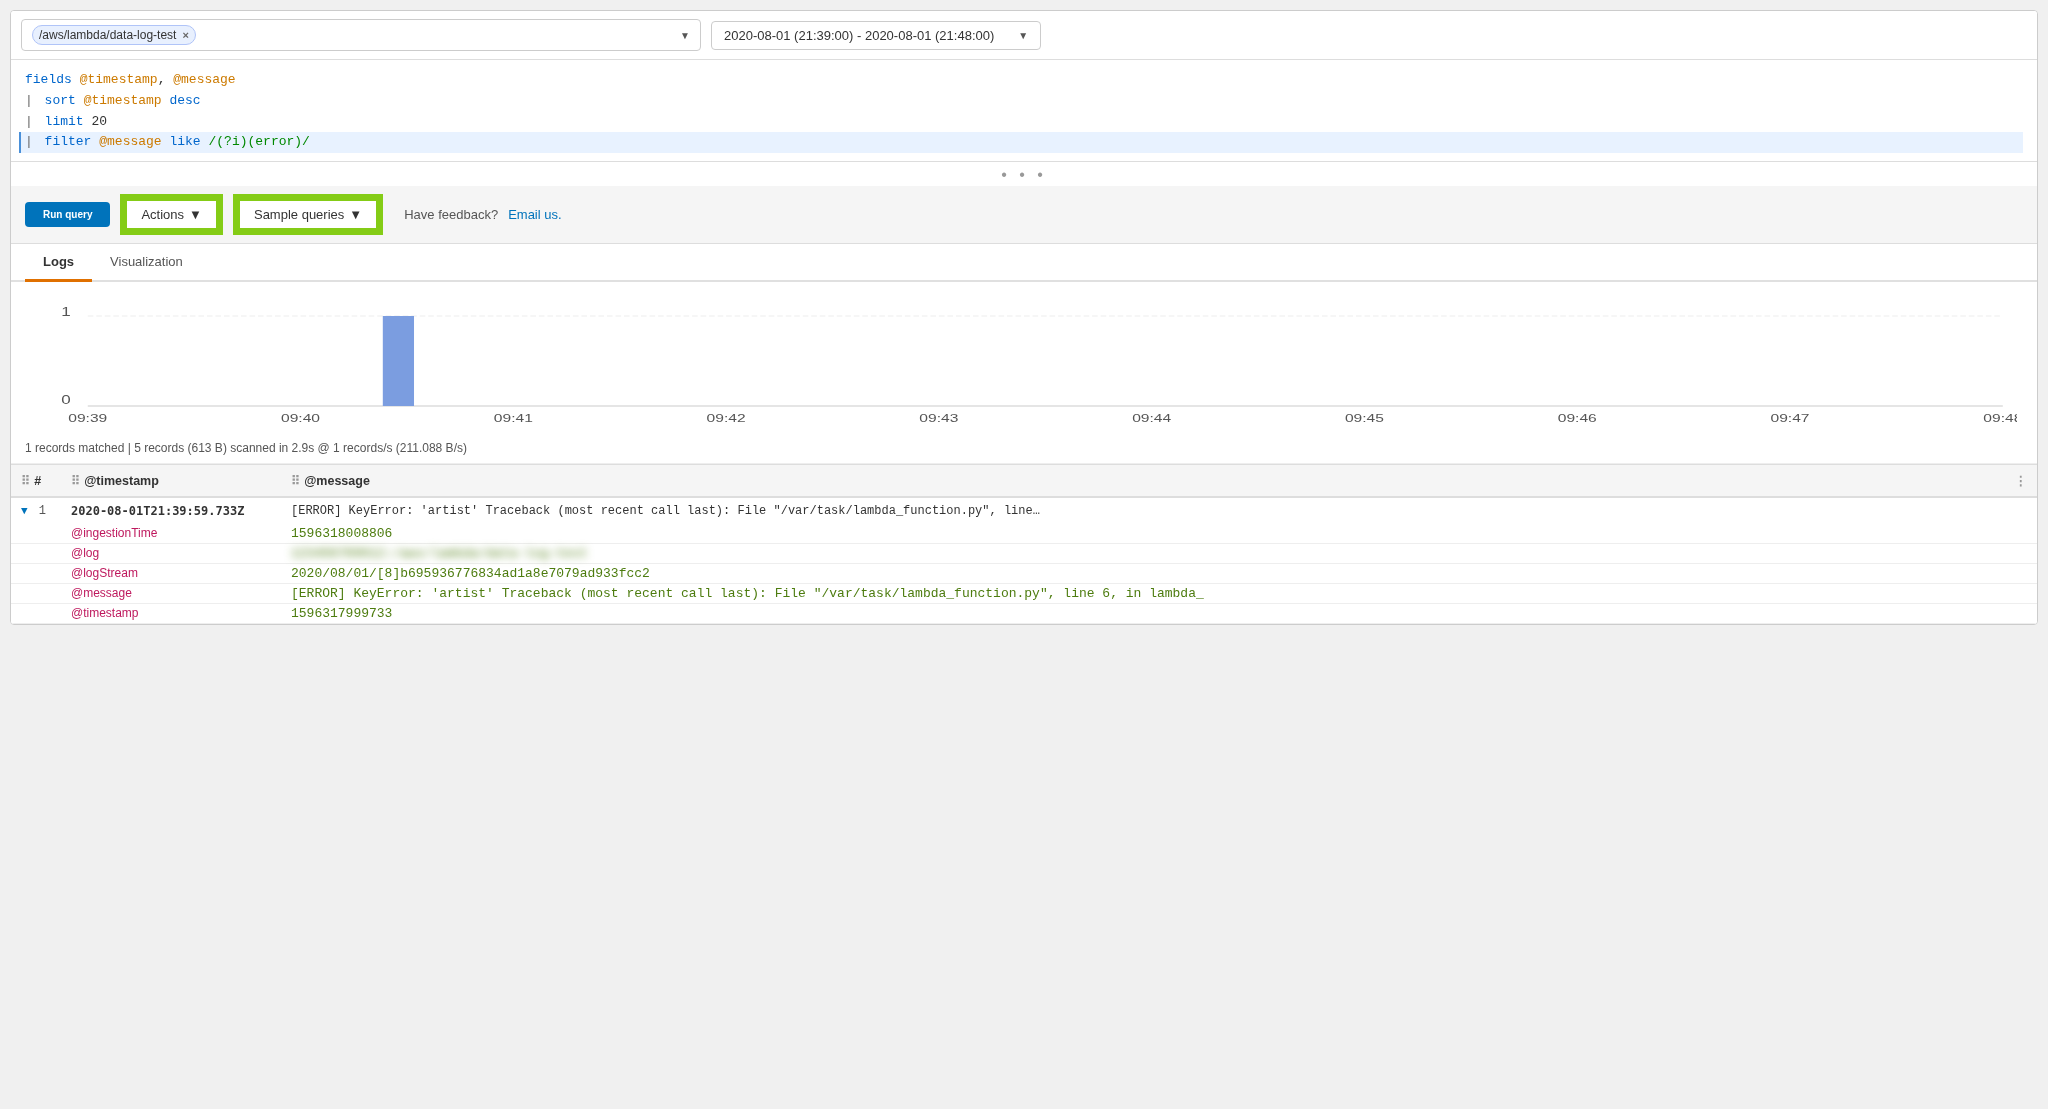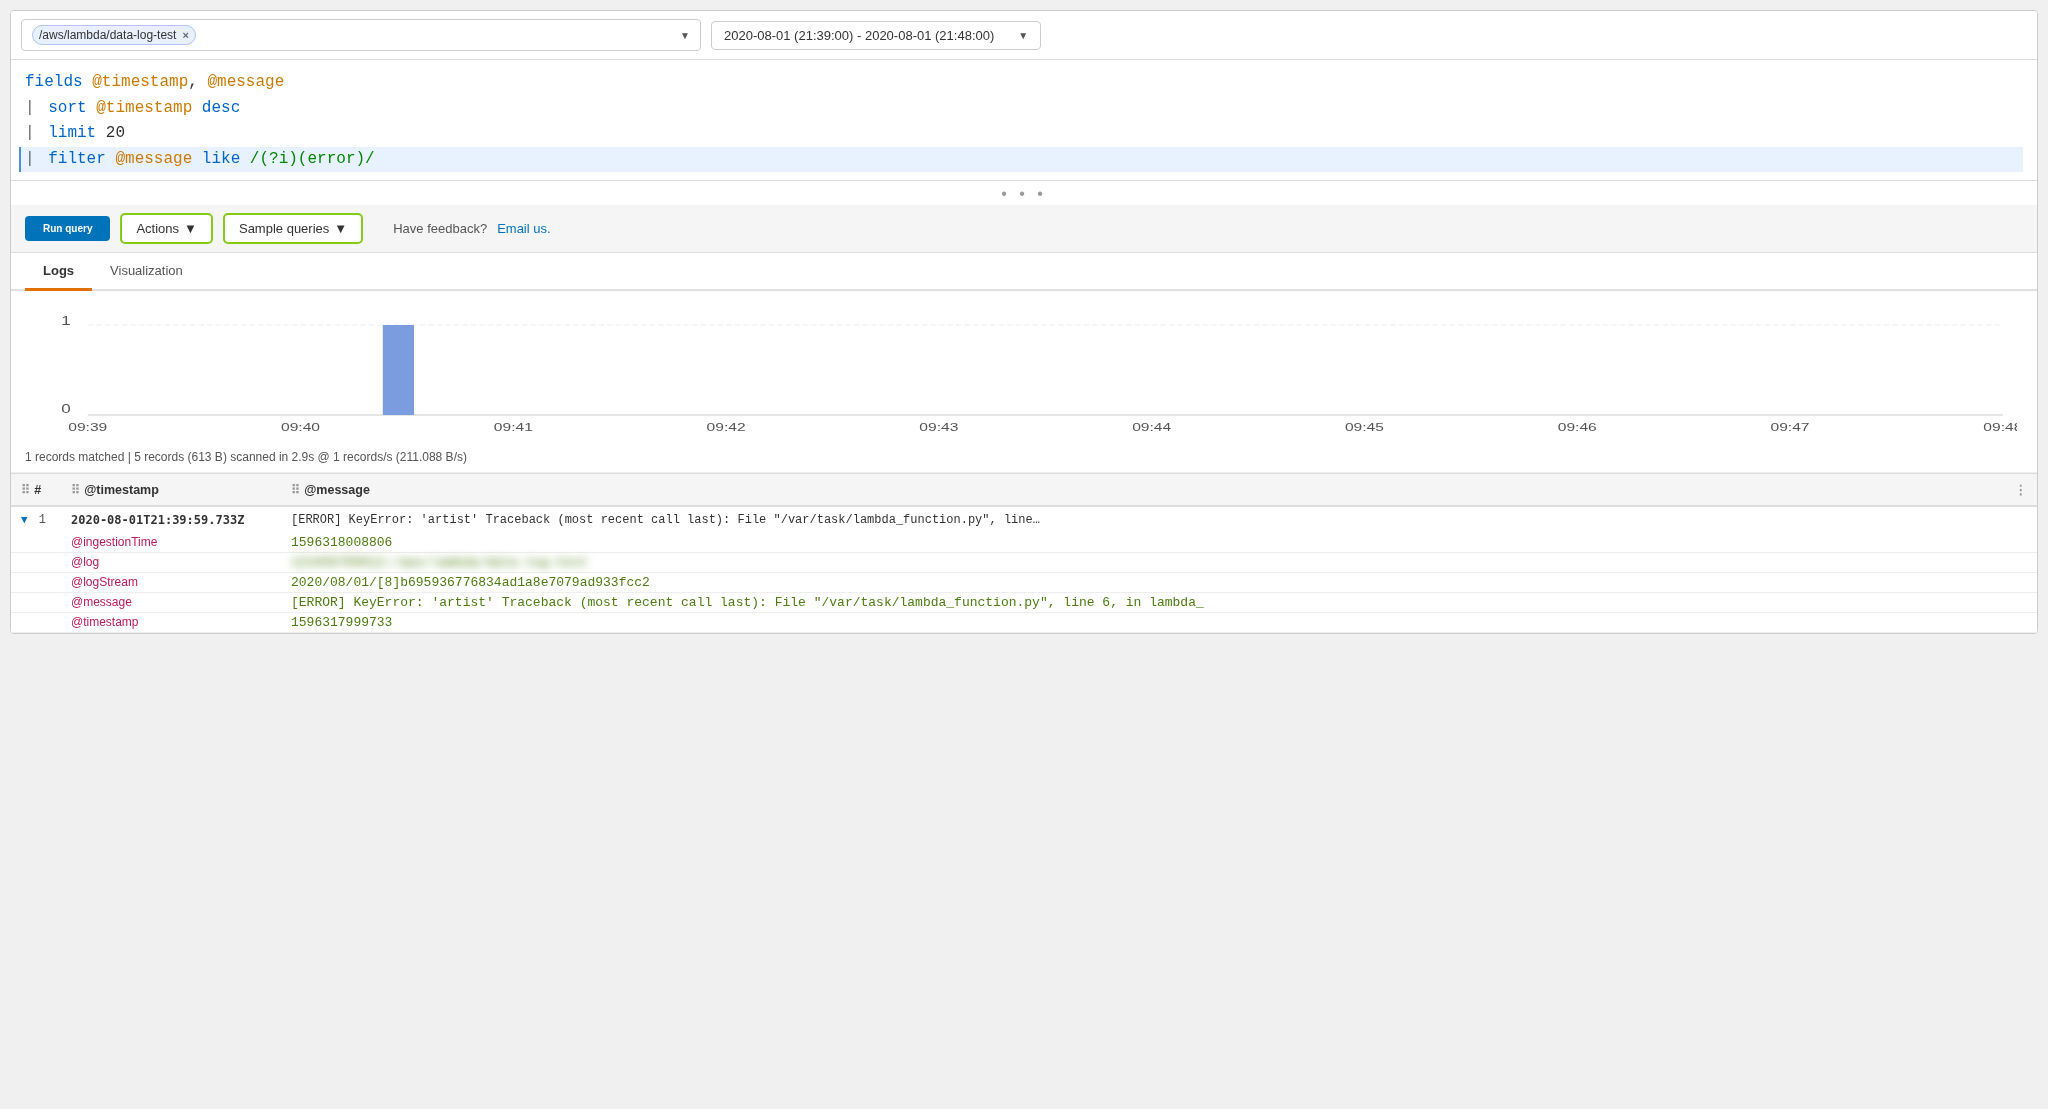--- a/index.html
+++ b/index.html
@@ -76,21 +76,21 @@
       font-size: 10px;
       color: #555;
     }
 
     
     .query-editor {
       background: #fff;
       border-bottom: 1px solid #ddd;
       padding: 10px 14px 8px 14px;
       font-family: 'Courier New', Courier, monospace;
-      font-size: 16px;
+      font-size: 13px;
       line-height: 1.6;
       min-height: 100px;
     }
     .query-line {
       display: flex;
       align-items: baseline;
       gap: 0;
     }
     .pipe-char {
       color: #666;
@@ -134,31 +134,31 @@
       border: none;
       border-radius: 4px;
       padding: 7px 18px;
       font-size: 10px;
       font-weight: 600;
       cursor: pointer;
     }
     .btn-secondary {
       background: #fff;
       color: #333;
-      border: 2px solid #84cc16;
-      border-radius: 5px;
+      border: 7px solid #84cc16;
+      border-radius: 0;
       padding: 6px 14px;
       font-size: 13px;
       cursor: pointer;
       display: flex;
       align-items: center;
       gap: 5px;
     }
     .feedback-text {
-      margin-left: 20px;
+      margin-left: 11px;
       color: #555;
       font-size: 13px;
     }
     .feedback-link {
       color: #0073bb;
       cursor: pointer;
       text-decoration: none;
     }
 
     

